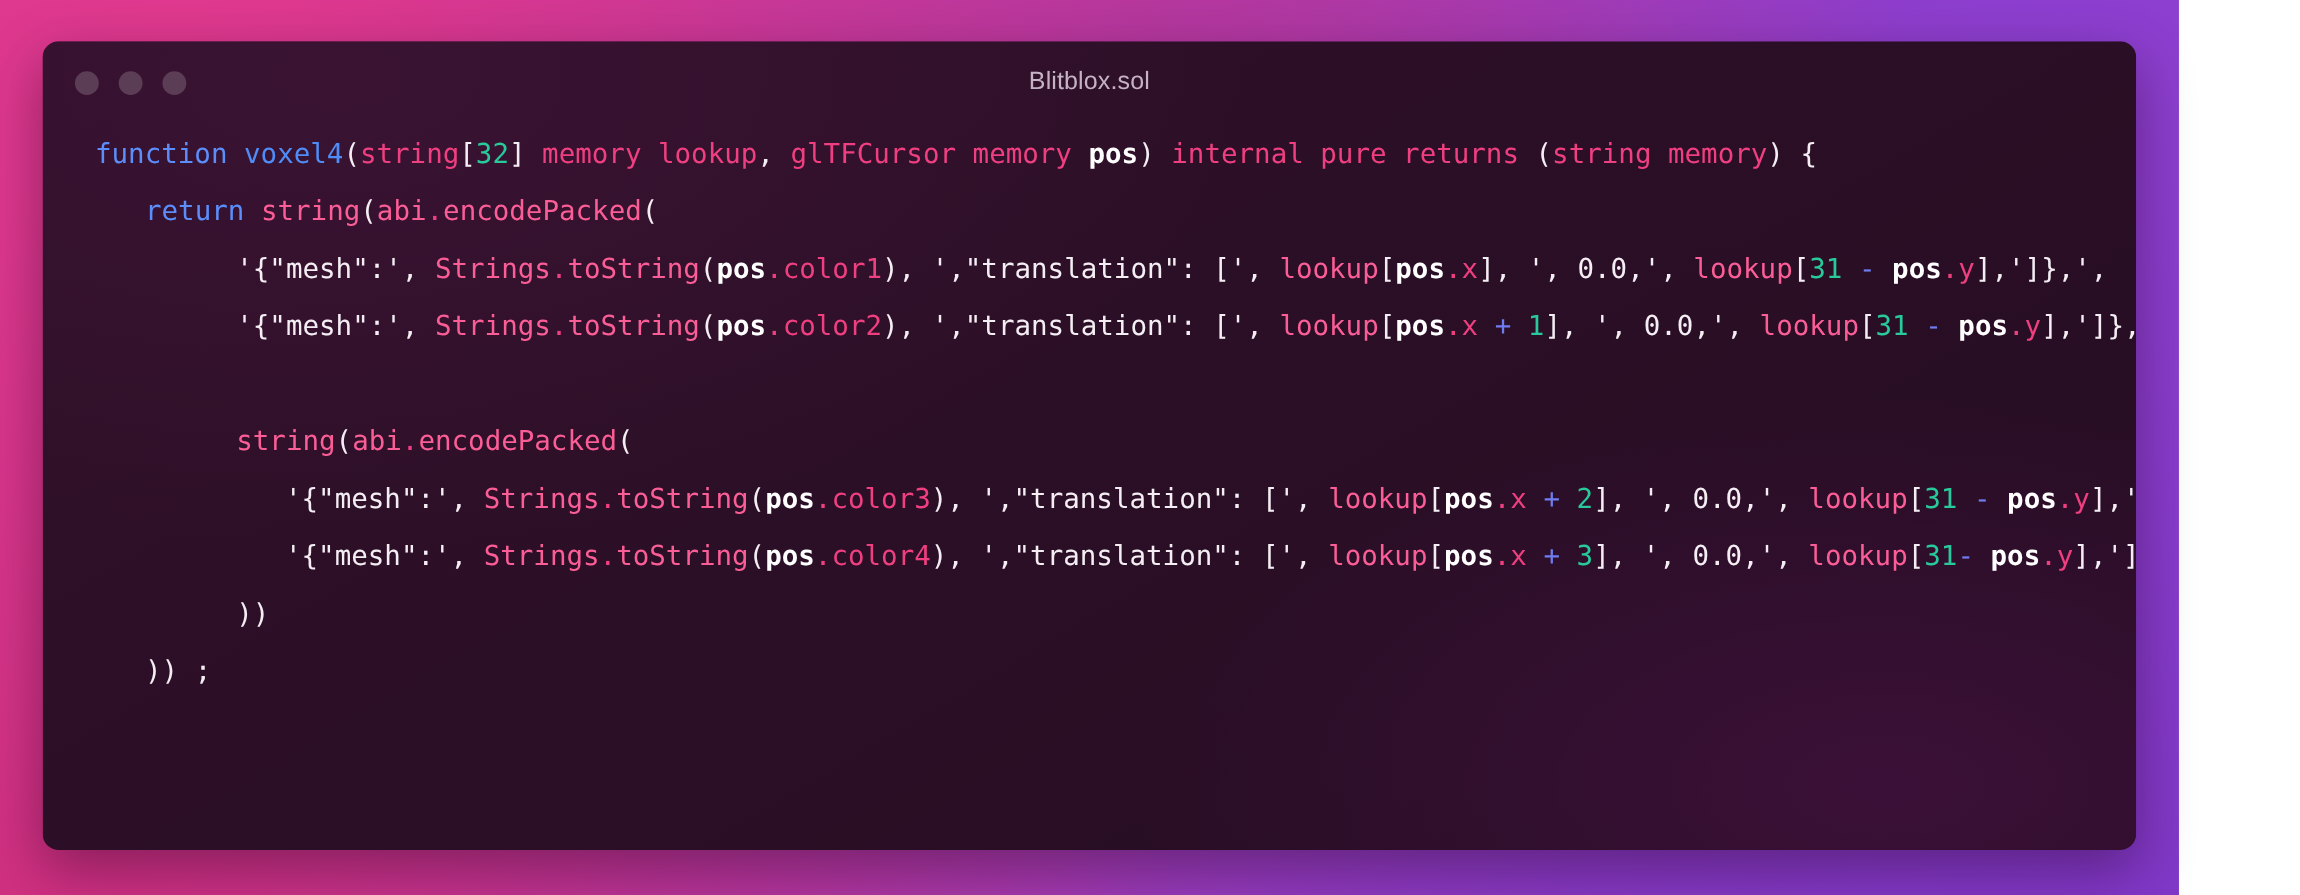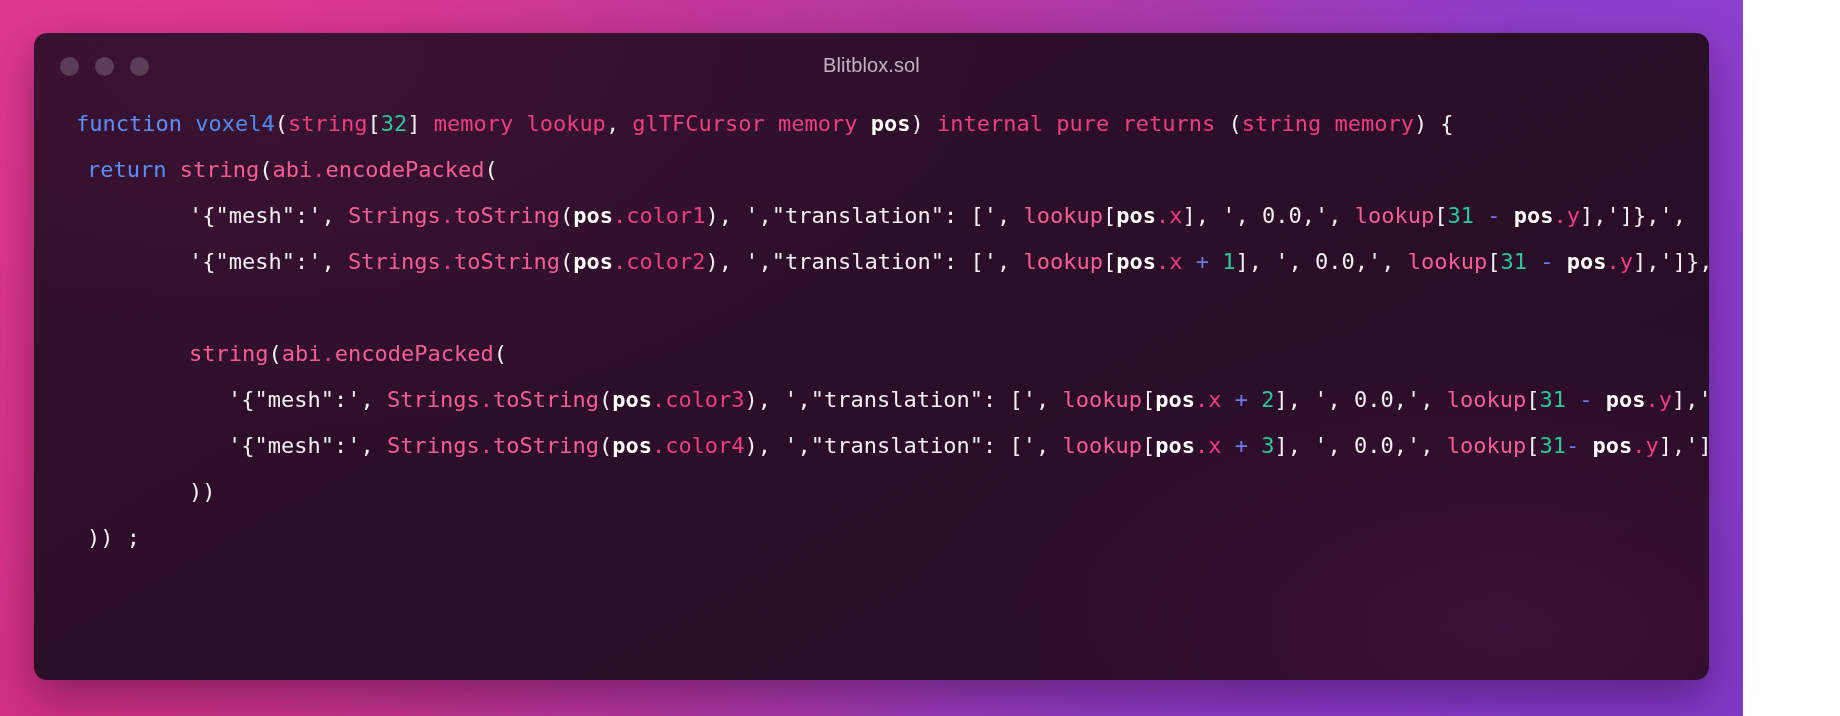--- a/index.html
+++ b/index.html
@@ -76,21 +76,21 @@
     font-family: "DejaVu Sans Mono", "Liberation Mono", monospace;
     font-size: 22px;
     line-height: 46px;
     white-space: pre;
     color: #f2eef2;
   }
   .line {
     height: 46px;
     padding-left: 42px;
   }
-  .ind1 { padding-left: 53px; }
+  .ind1 { padding-left: 82px; }
   .ind2 { padding-left: 155px; }
   .ind3 { padding-left: 194px; }
 
   .t-kw     { color: #5b8dfb; }
   .t-fn     { color: #4f8cf7; }
   .t-type   { color: #ef3f80; }
   .t-num    { color: #28c99a; }
   .t-punct  { color: #f4eef4; }
   .t-str    { color: #f4eef4; }
   .t-ident  { color: #fb5d96; }

